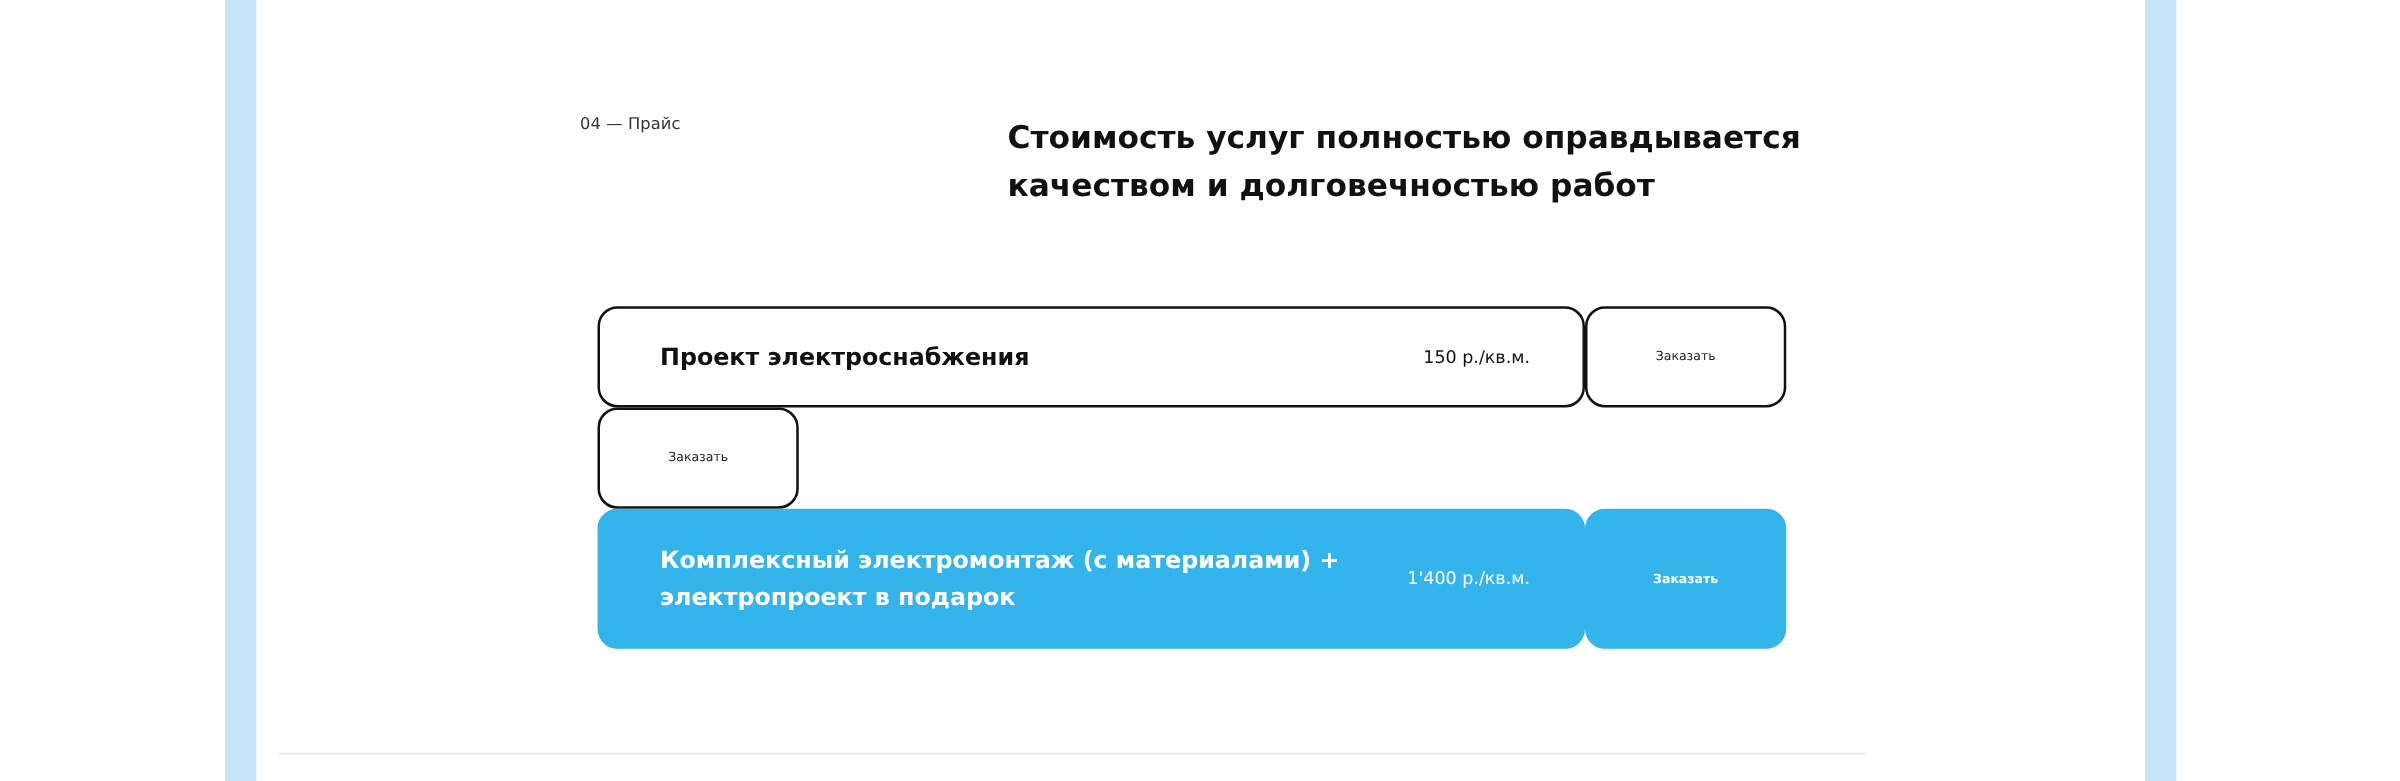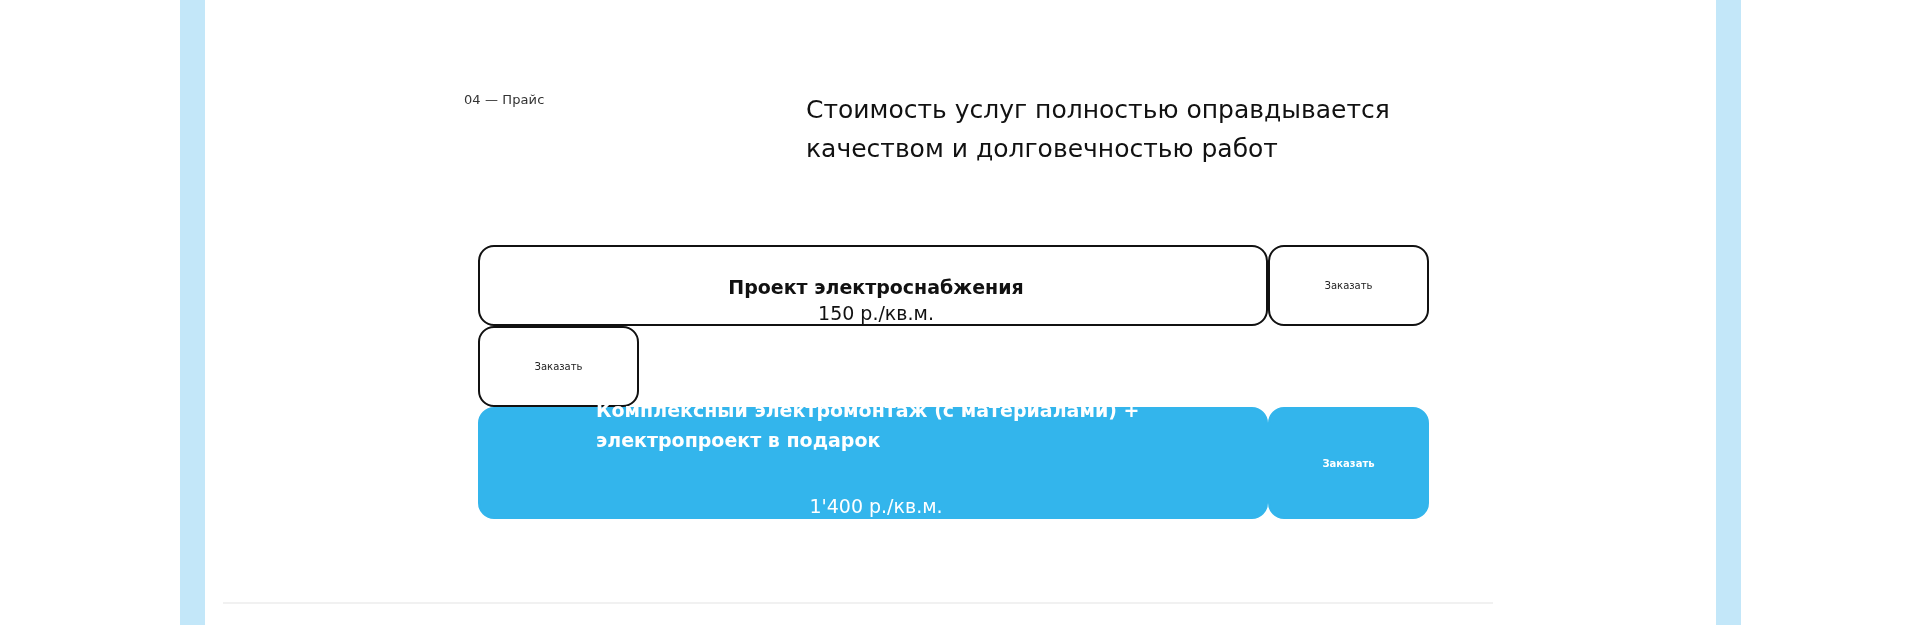--- a/index.html
+++ b/index.html
@@ -9,39 +9,38 @@
   }
   .strip { position: absolute; top: 0; width: 25px; height: 625px; background: #c3e7f9; }
   .strip.left { left: 180px; }
   .strip.right { left: 1716px; }
   .section-label {
     position: absolute; left: 464px; top: 92px; font-size: 13px; color: #333;
     font-family: "DejaVu Sans", sans-serif; letter-spacing: 0.1px;
   }
   .headline {
     position: absolute; left: 806px; top: 90px; width: 640px;
-    font-size: 25px; line-height: 39px; font-weight: 400; color: #111;
+    font-size: 25px; line-height: 39px; font-weight: 700; color: #111;
     font-family: "DejaVu Sans", sans-serif;
   }
   .price-table { position: absolute; left: 478px; top: 245px; width: 951px; }
   .row { display: flex; height: 81px; }
   .row.featured { height: 112px; }
   .cell-main {
     width: 790px; box-sizing: border-box; border: 2px solid #111; border-radius: 16px;
-    display: flex; align-items: center; justify-content: flex-end; padding: 0 42px 0 48px;
+    display: flex; align-items: center; justify-content: space-between; padding: 0 42px 0 48px;
     background: #fff;
-    flex-direction: column;
   }
   .cell-btn {
     width: 161px; box-sizing: border-box; border: 2px solid #111; border-radius: 16px;
     display: flex; align-items: center; justify-content: center; background: #fff; cursor: pointer;
     font-size: 10px; color: #222; font-family: "DejaVu Sans", sans-serif;
   }
   .service-name { font-size: 19px; font-weight: 600; font-family: "DejaVu Sans", sans-serif; line-height: 30px; }
-  .service-price { font-size: 19px; font-family: "DejaVu Sans", sans-serif; white-space: nowrap; }
+  .service-price { font-size: 14px; font-family: "DejaVu Sans", sans-serif; white-space: nowrap; }
   .row.featured .cell-main, .row.featured .cell-btn { background: #33b5ec; border-color: #33b5ec; color: #fff; gap: 40px; }
   .row.featured .service-name { width: 560px; }
   .row.featured .cell-btn { font-weight: 700; }
   .divider { position: absolute; left: 223px; top: 602px; width: 1270px; height: 2px; background: #f1f1f1; }
 </style>
 </head>
 <body>
 
 <div class="strip left"></div>
 <div class="strip right"></div>

